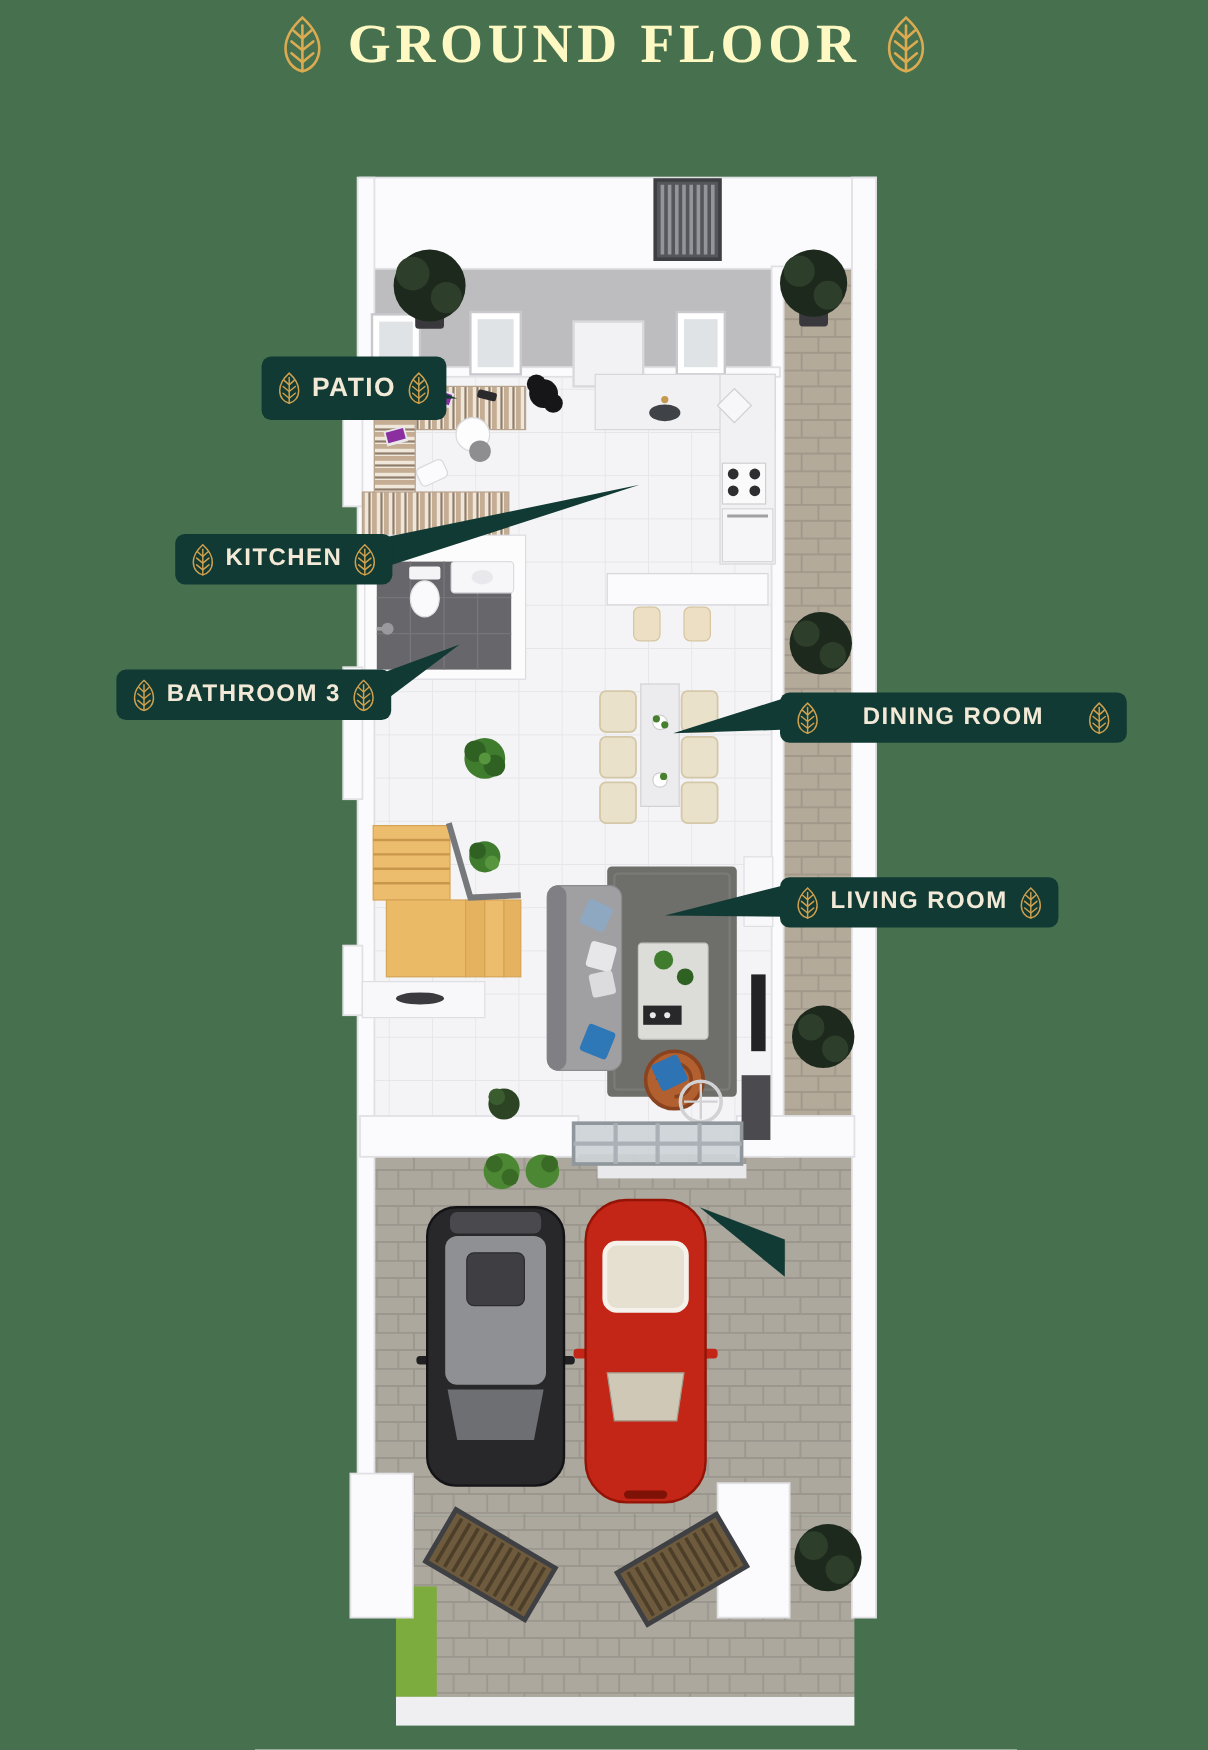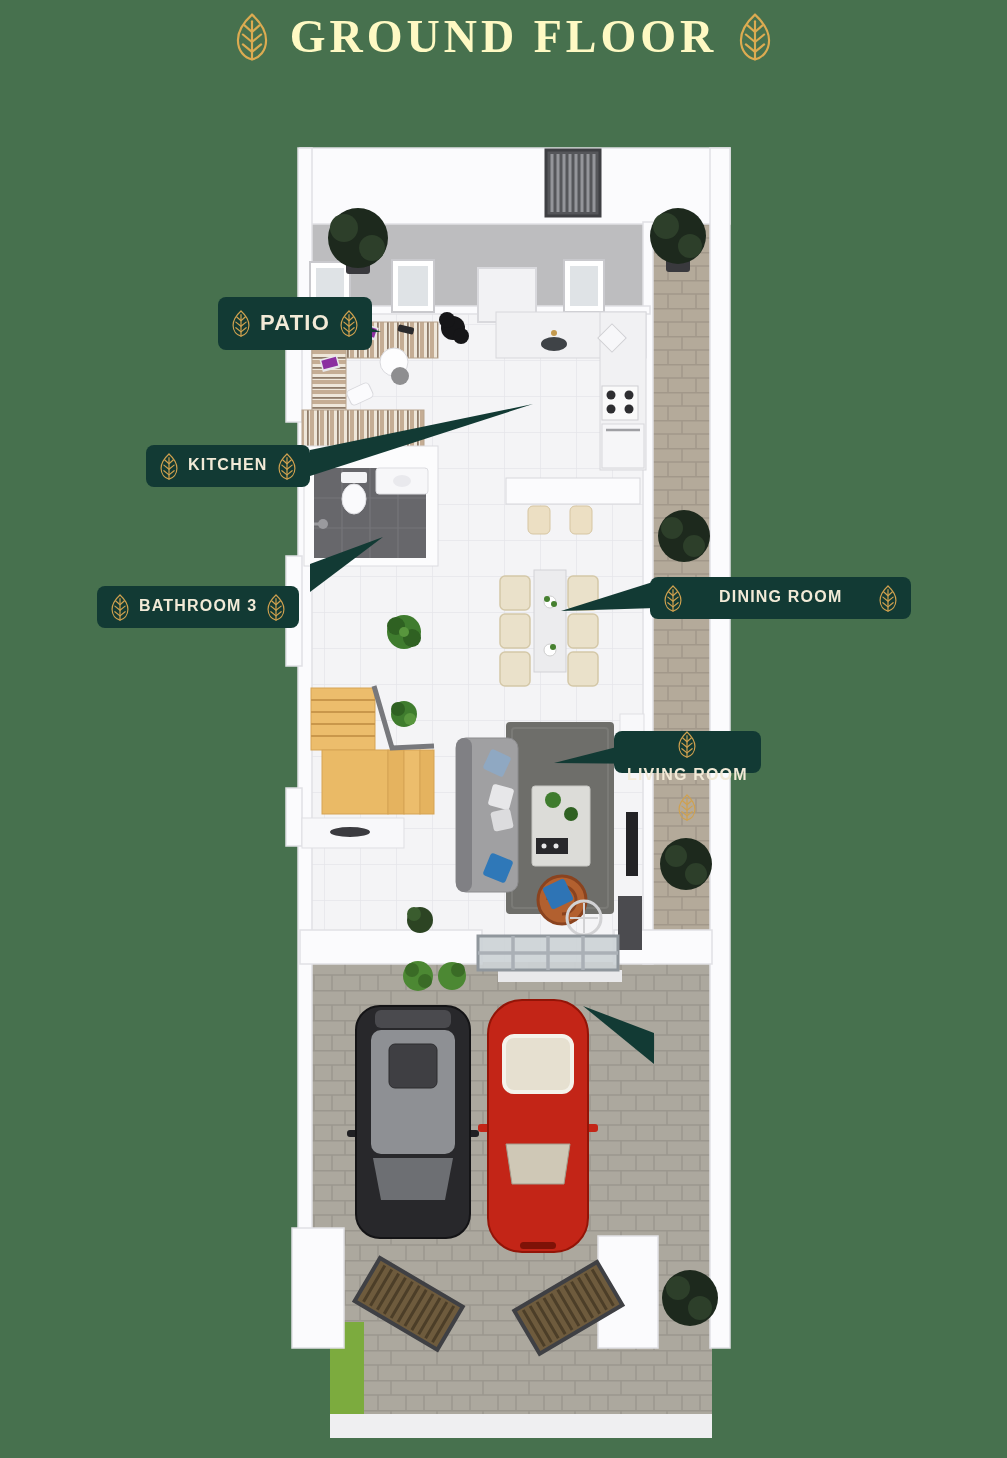--- a/index.html
+++ b/index.html
@@ -7,27 +7,27 @@
         font-family:"Liberation Sans", sans-serif;}
   .title-row{position:absolute;top:10px;left:0;width:100%;display:flex;align-items:center;
              justify-content:center;gap:20px;}
   .title-row h1{margin:0;font-family:Liberation Serif, serif;font-weight:700;font-size:46px;
                 letter-spacing:4px;color:#fef9c3;}
   .leaf-lg{width:36px;height:48px;color:#dcab51;}
   .leaf-sm{width:20px;height:27px;color:#cfa14f;flex:0 0 auto;}
   .plan-svg{position:absolute;left:0;top:0;width:1007px;height:1458px;}
   .label{position:absolute;display:flex;align-items:center;gap:9px;height:42px;
          padding:0 13px;background:#123a34;border-radius:8px;color:#f2ead7;
-         font-weight:700;font-size:16px;letter-spacing:1.2px;white-space:nowrap;}
+         font-weight:700;font-size:20px;letter-spacing:1.2px;white-space:nowrap;}
   .label span{transform:translateY(-1px);}
   #lbl-patio{left:176px;top:297px;height:53px;font-size:22px;margin-left:42px;}
   #lbl-kitchen{left:146px;top:445px;}
-  #lbl-bathroom3{left:97px;top:558px;margin-top:28px;}
+  #lbl-bathroom3{left:97px;top:558px;}
   #lbl-dining{left:650px;top:577px;gap:36px;}
-  #lbl-living{left:614px;top:731px;flex-direction:column;}
+  #lbl-living{left:650px;top:731px;}
   #lbl-carporch{left:648px;top:1028px;}
 </style>
 </head>
 <body>
 
 <div class="page">
 
   <svg width="0" height="0" style="position:absolute" aria-hidden="true">
     <defs>
       <symbol id="leaf" viewBox="0 0 40 58">

